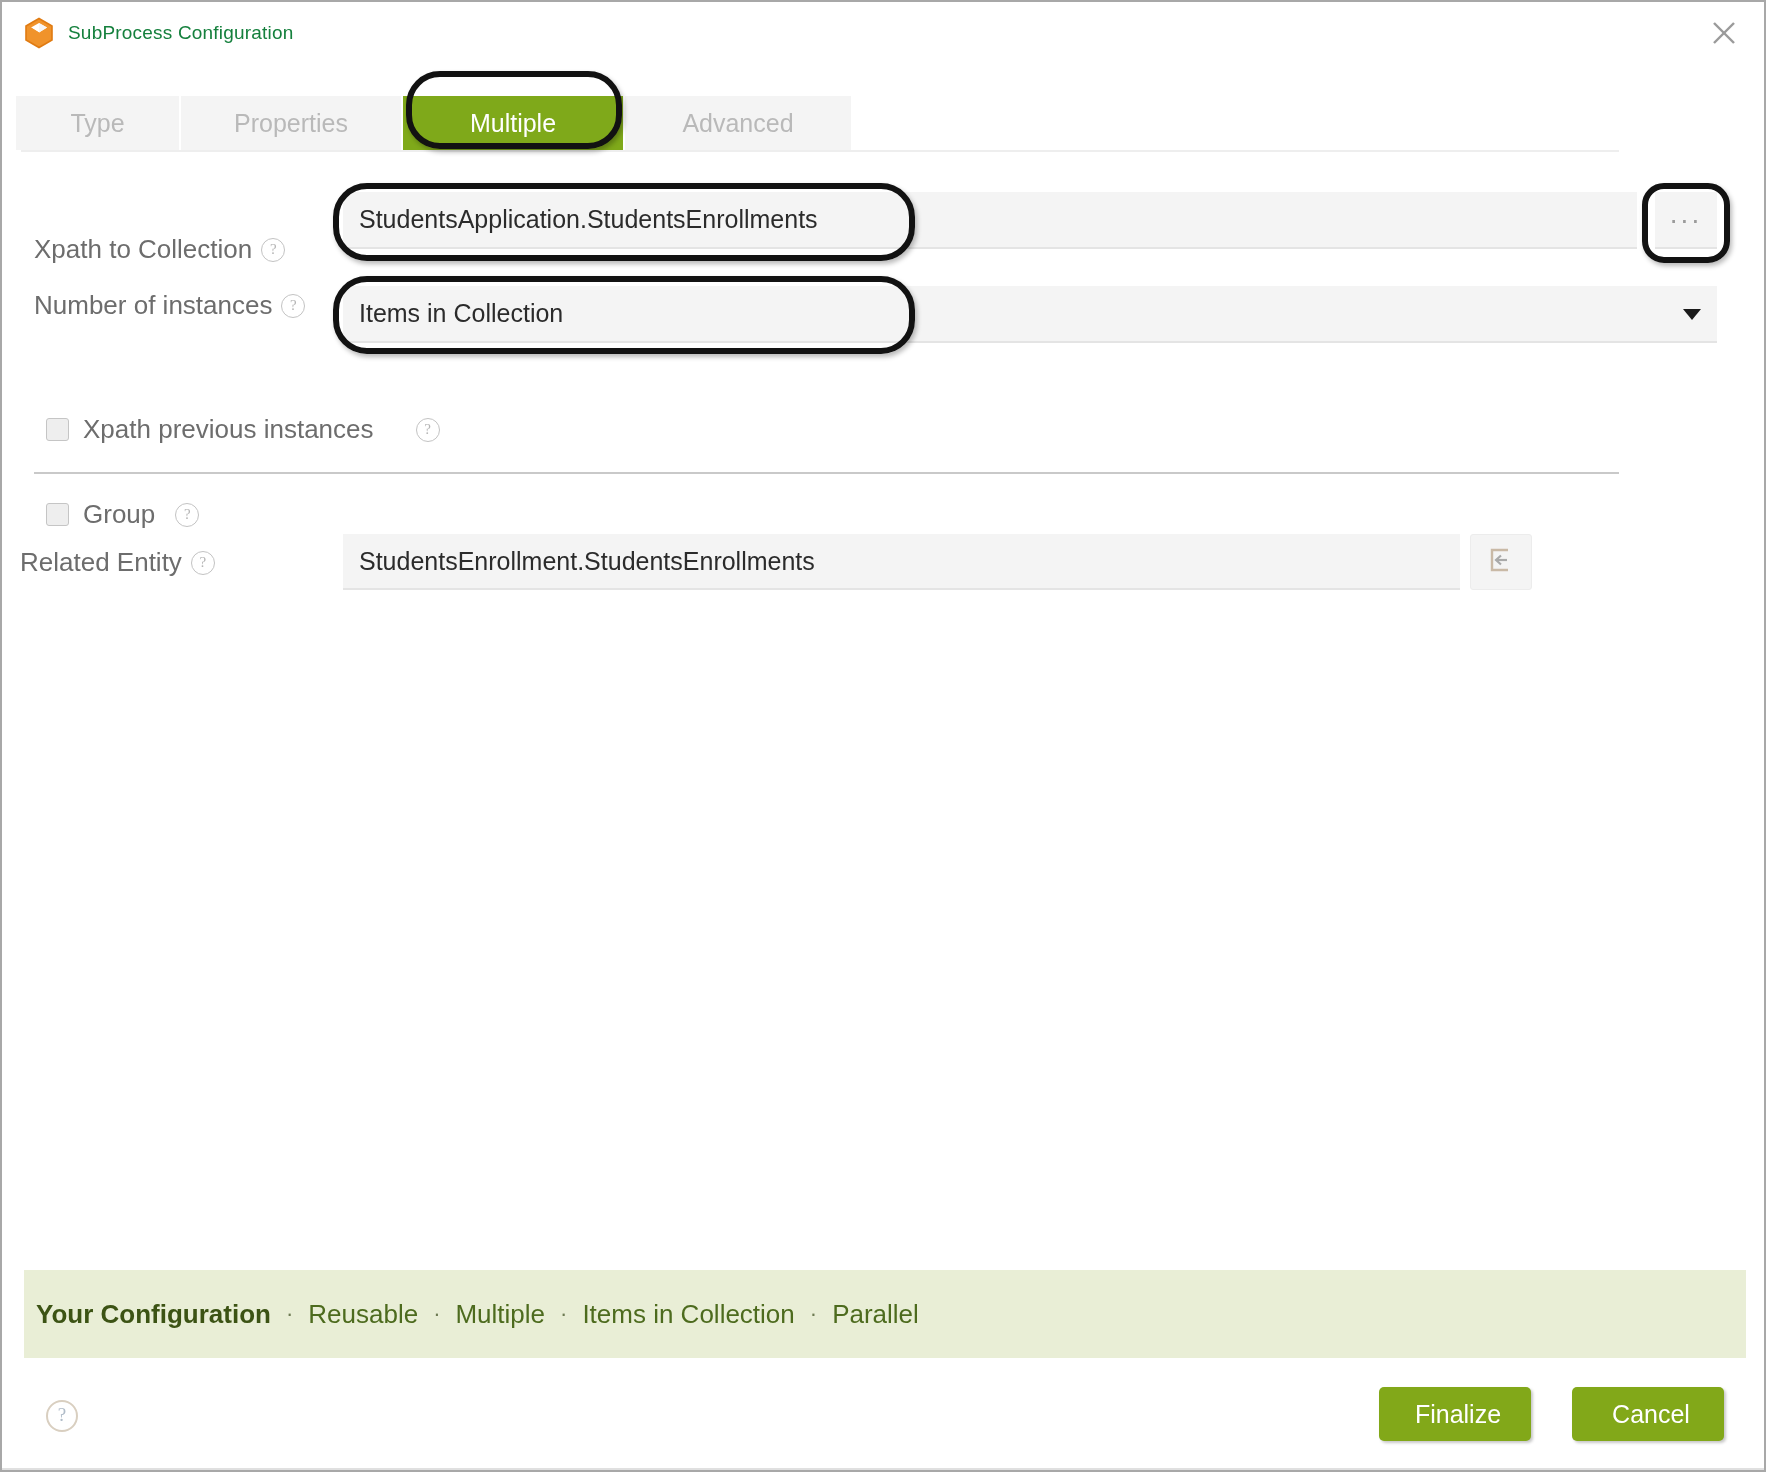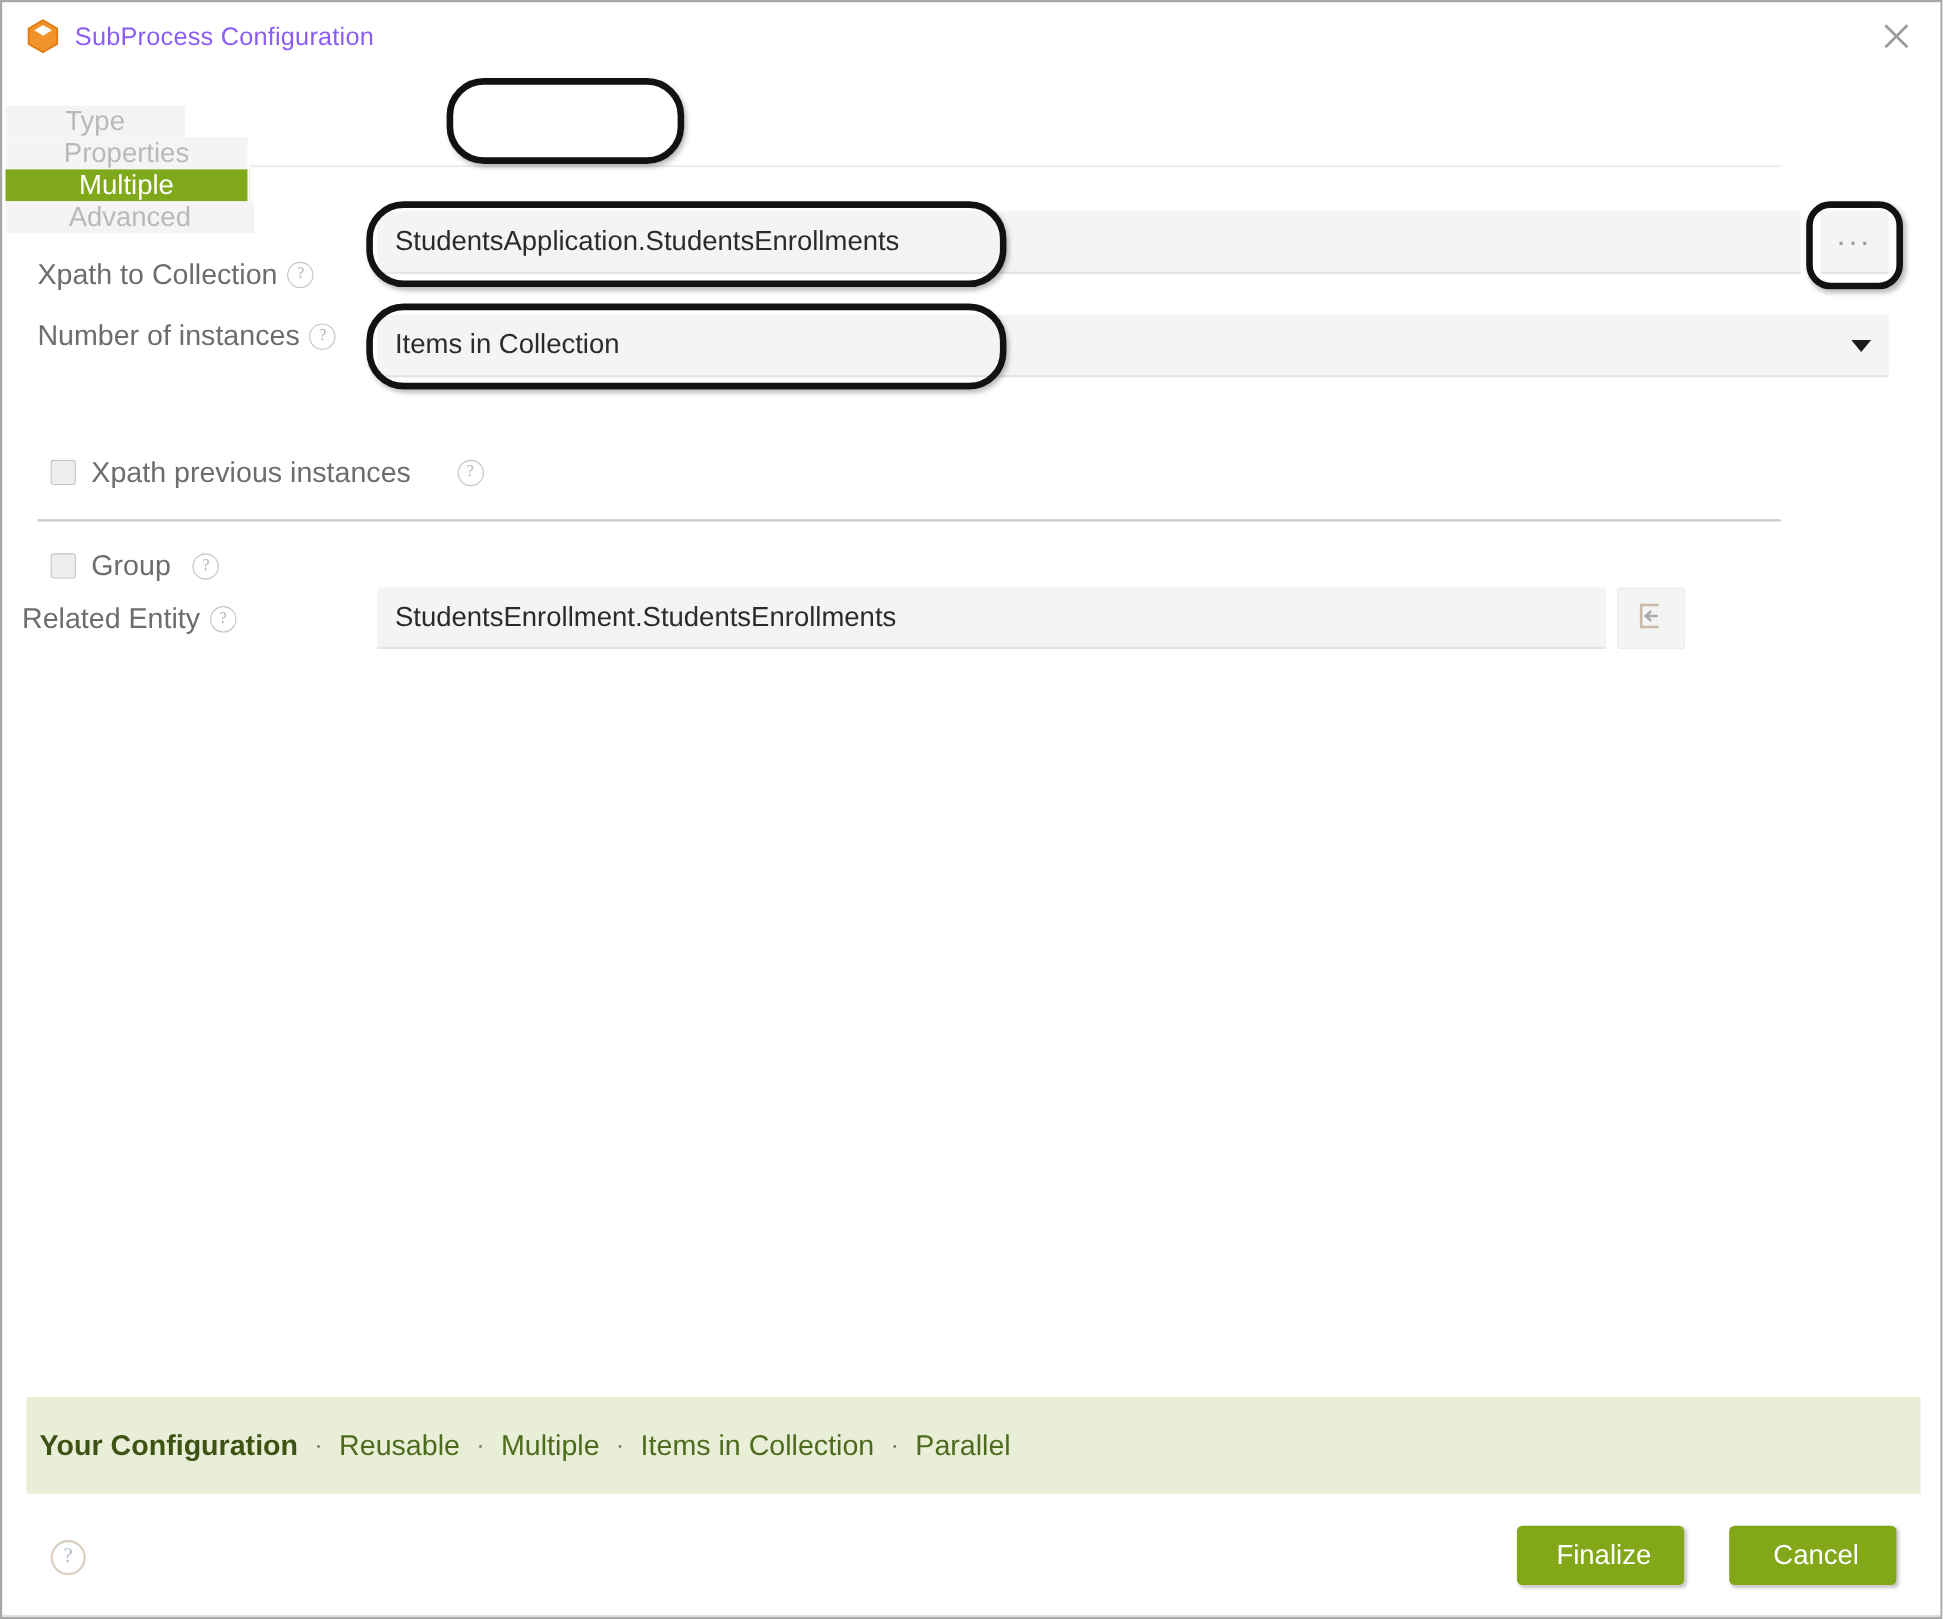--- a/index.html
+++ b/index.html
@@ -31,47 +31,46 @@
     align-items: center;
   }
   .app-icon {
     margin-left: 20px;
     width: 34px;
     height: 34px;
     display: block;
   }
   .app-title {
     margin-left: 12px;
-    font-size: 23px;
-    color: #8b5cf6;
+    font-size: 19px;
+    color: #15803d;
     letter-spacing: .2px;
     white-space: nowrap;
   }
   .close-btn {
     position: absolute;
     right: 16px;
     top: 8px;
     width: 48px;
     height: 46px;
     display: flex;
     align-items: center;
     justify-content: center;
     cursor: pointer;
   }
   .close-btn svg { display: block; }
 
   
   .tabbar {
     position: absolute;
-    left: 3px;
+    left: 14px;
     top: 94px;
     width: 917px;
     height: 54px;
     display: flex;
-    flex-direction: column;
   }
   .tab {
     flex: 0 0 auto;
     background: #f4f4f4;
     border-right: 2px solid #ffffff;
     display: flex;
     align-items: center;
     justify-content: center;
     font-size: 25px;
     color: #b9b9b9;

